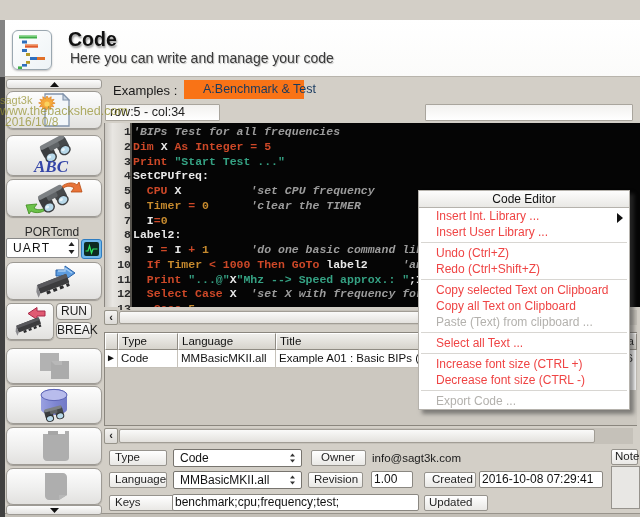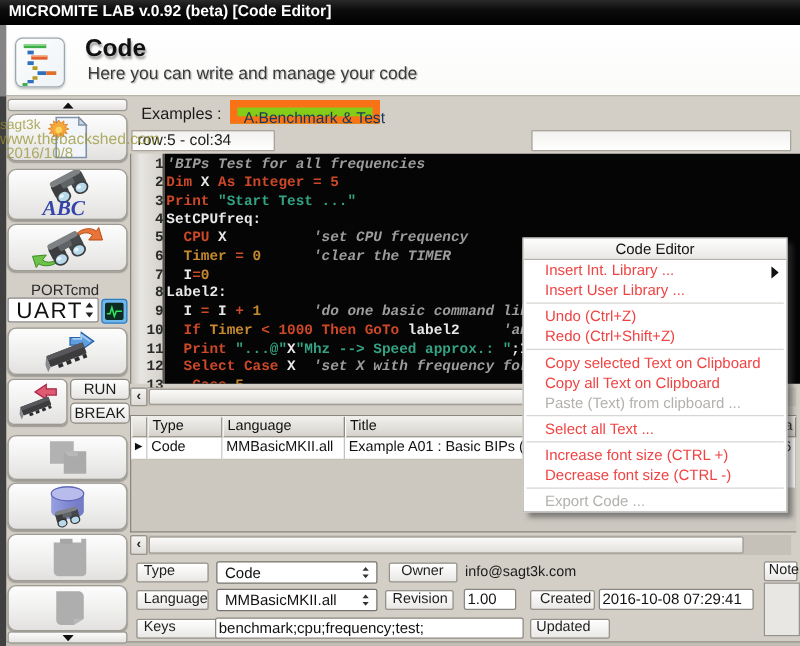--- a/index.html
+++ b/index.html
@@ -8,29 +8,29 @@
 .abs{position:absolute}
 
 .titlebar{left:0;top:0;width:640px;height:20px;background:linear-gradient(#2a2a2a,#0c0c0c 40%,#000);color:#fff;font-weight:bold;font-size:12.5px;line-height:19px;padding-left:7px}
 .leftedge{left:0;top:77px;width:5px;height:440px;background:#404040}
 
 .header{left:5px;top:20px;width:635px;height:57px;background:linear-gradient(#fff,#fbfbfa);border-bottom:1px solid #b8b4ac}
 .h-title{left:68px;top:28px;font-size:19.5px;font-weight:bold;color:#111;text-shadow:1px 2px 2px rgba(0,0,0,0.4)}
 .h-sub{left:70px;top:50px;font-size:14px;color:#3a3a3a;text-shadow:1px 1px 1px rgba(0,0,0,0.25)}
 
 .exlabel{left:113px;top:83px;font-size:13px;color:#1a1a1a}
-.excombo{left:184px;top:80px;width:120px;height:19px;background:#84cc16;border:6px solid #f97316;font-size:12.5px;color:#17395f;line-height:17px;padding-left:5px;white-space:nowrap}
+.excombo{left:184px;top:80px;width:120px;height:19px;background:#f97316;border:1px solid #f97316;font-size:12.5px;color:#17395f;line-height:17px;padding-left:18px;white-space:nowrap}
 
 .seg{top:104px;height:17px;background:linear-gradient(#f2f1ef,#fff);border:1px solid #a9a59d;border-radius:1px;font-size:12.5px;color:#222;line-height:15px;padding-left:4px}
 
 .sbtn{left:6px;width:96px;background:linear-gradient(#fdfdfd,#efefee 55%,#e2e1df);border:1px solid #9d9a94;border-radius:7px;box-shadow:0 1px 1px rgba(0,0,0,0.25)}
 .scrollbtn{left:6px;width:96px;height:10px;background:linear-gradient(#fcfcfc,#e4e3e1);border:1px solid #9d9a94;border-radius:3px;text-align:center;line-height:0;padding-top:2px}
-.runbtn{left:56px;width:48px;height:17px;background:linear-gradient(#fdfdfd,#e6e5e3);border:1px solid #8f8c86;border-radius:4px;font-size:12px;color:#1a1a1a;text-align:center;line-height:15px}
+.runbtn{left:56px;width:36px;height:17px;background:linear-gradient(#fdfdfd,#e6e5e3);border:1px solid #8f8c86;border-radius:4px;font-size:12px;color:#1a1a1a;text-align:center;line-height:15px}
 .portcmd{left:0;top:225px;width:104px;text-align:center;font-size:12px;color:#2a2a2a}
-.uart{left:6px;top:238px;width:73px;height:20px;background:#fff;border:1px solid #8a8a8a;border-radius:2px;font-size:18px;letter-spacing:1.2px;color:#111;line-height:18px;padding-left:6px}
+.uart{left:6px;top:238px;width:73px;height:20px;background:#fff;border:1px solid #8a8a8a;border-radius:2px;font-size:12px;letter-spacing:1.2px;color:#111;line-height:18px;padding-left:6px}
 
 .gutter{left:104px;top:123px;width:28px;border-left:1px solid #8a8680;height:184px;background:linear-gradient(90deg,#cbc8c2,#e8e6e2 30%,#d4d1cb);border-right:2px solid #55524c}
 .codebg{left:132px;top:123px;width:508px;height:184px;background:#050505}
 .code{font-family:"Liberation Mono",monospace;font-weight:bold;font-size:11.5px;line-height:14.77px;white-space:pre}
 .gut{color:#2a2a2a;text-align:right;width:26px}
 .k{color:#cd4828}.g{color:#c68a2e}.s{color:#35a183}.c{color:#9c9c9c;font-style:italic}.w{color:#e8e8e8}
 
 .hsb{height:15px;background:#c5c1b9}
 .hsbbtn{width:14px;height:15px;background:linear-gradient(#f5f4f2,#dcdad6);border:1px solid #969389;border-radius:2px;text-align:center;font-size:11px;line-height:13px;color:#222;font-weight:bold}
 .hsbthumb{height:13px;background:linear-gradient(#fafaf9,#e3e1dd);border:1px solid #a19d95;border-radius:2px}
@@ -48,21 +48,20 @@
 
 .menu{left:418px;top:190px;width:212px;background:#fff;border:1px solid #b5b2ac;box-shadow:4px 4px 4px rgba(60,60,60,0.55)}
 .mhead{height:17px;background:linear-gradient(#fdfdfd,#e9e8e5);border-bottom:1px solid #b5b2ac;text-align:center;font-size:12px;color:#111;line-height:16px}
 .mi{height:16px;font-size:12px;color:#ef4444;line-height:16px;padding-left:17px;position:relative}
 .mi.dis{color:#b3b1ad}
 .msep{height:5px;position:relative}
 .msep:after{content:"";position:absolute;left:2px;right:2px;top:2px;border-top:1px solid #d8d6d2}
 </style></head>
 <body>
 <div class="app">
-  <div class="abs titlebar">MICROMITE LAB v.0.92 (beta) [Code Editor]</div>
   <div class="abs header"></div>
   <div class="abs" style="left:12px;top:30px;width:40px;height:40px;background:linear-gradient(135deg,#fdfefe,#eef3f6);border:1px solid #9aa7b0;border-radius:6px;box-shadow:0 1px 2px rgba(0,0,0,0.25)">
     <svg width="38" height="38" viewBox="0 0 38 38">
       <rect x="6" y="4.5" width="18" height="3" fill="#3fae49"></rect>
         <rect x="6" y="4.5" width="18" height="1.2" fill="#8fd98f"></rect>
       <rect x="9" y="9.5" width="5" height="3" fill="#2f6fbd"></rect>
       <rect x="12" y="13.5" width="13" height="3.2" fill="#e05a2b"></rect>
         <rect x="12" y="13.5" width="13" height="1.2" fill="#f29b6a"></rect>
       <rect x="9" y="18" width="5" height="3" fill="#2f6fbd"></rect>
       <rect x="13" y="22" width="4" height="3" fill="#b49a28"></rect>

